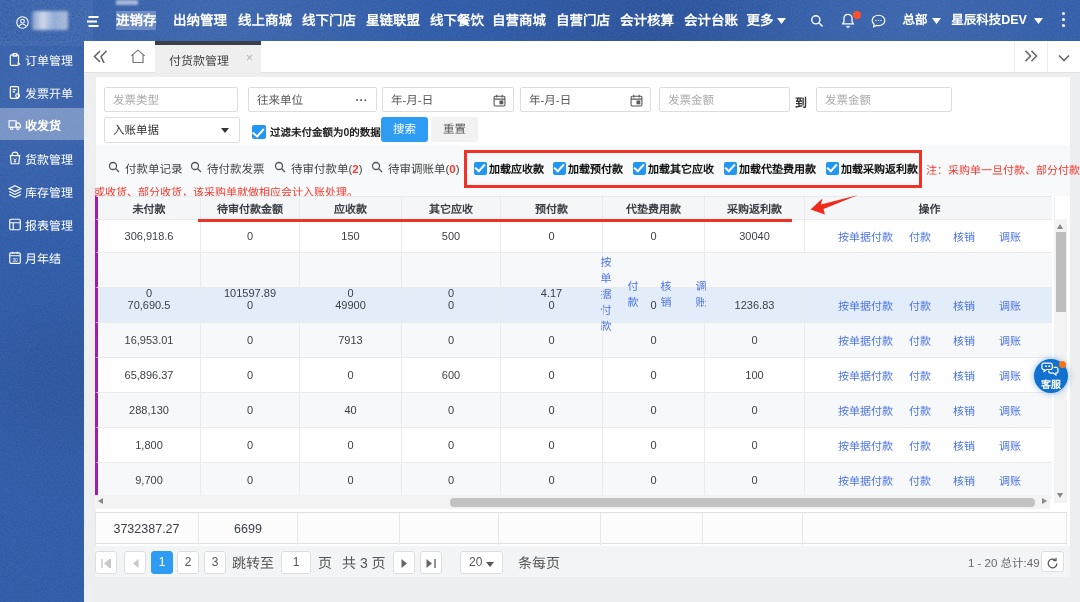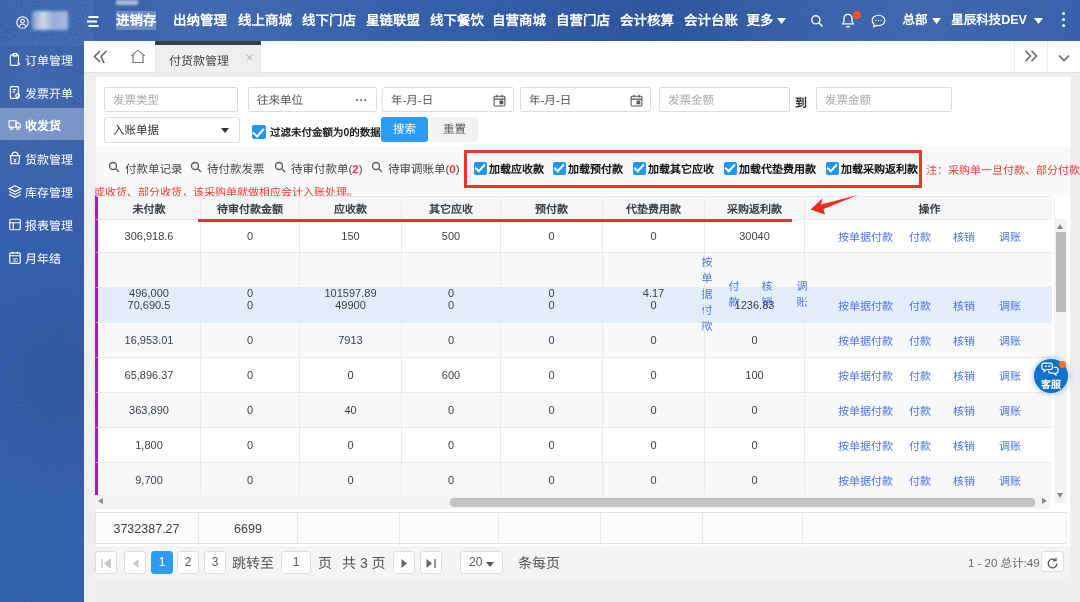--- a/index.html
+++ b/index.html
@@ -332,21 +332,20 @@
         <div>0</div>
         <div>30040</div>
         <div class="ops">
           <span style="margin-right:16px">按单据付款</span>
           <span style="margin-right:22px">付款</span>
           <span style="margin-right:24px">核销</span>
           <span>调账</span>
         </div>
       </div>
     <div class="trow tr stripe">
-        <div>496,000</div>
         <div>0</div>
         <div>101597.89</div>
         <div>0</div>
         <div>0</div>
         <div>4.17</div>
         <div class="ops">
           <span style="margin-right:16px">按单据付款</span>
           <span style="margin-right:22px">付款</span>
           <span style="margin-right:24px">核销</span>
           <span>调账</span>
@@ -391,21 +390,21 @@
         <div>0</div>
         <div>100</div>
         <div class="ops">
           <span style="margin-right:16px">按单据付款</span>
           <span style="margin-right:22px">付款</span>
           <span style="margin-right:24px">核销</span>
           <span>调账</span>
         </div>
       </div>
     <div class="trow tr stripe">
-        <div>363,890</div>
+        <div>288,130</div>
         <div>0</div>
         <div>40</div>
         <div>0</div>
         <div>0</div>
         <div>0</div>
         <div>0</div>
         <div class="ops">
           <span style="margin-right:16px">按单据付款</span>
           <span style="margin-right:22px">付款</span>
           <span style="margin-right:24px">核销</span>

